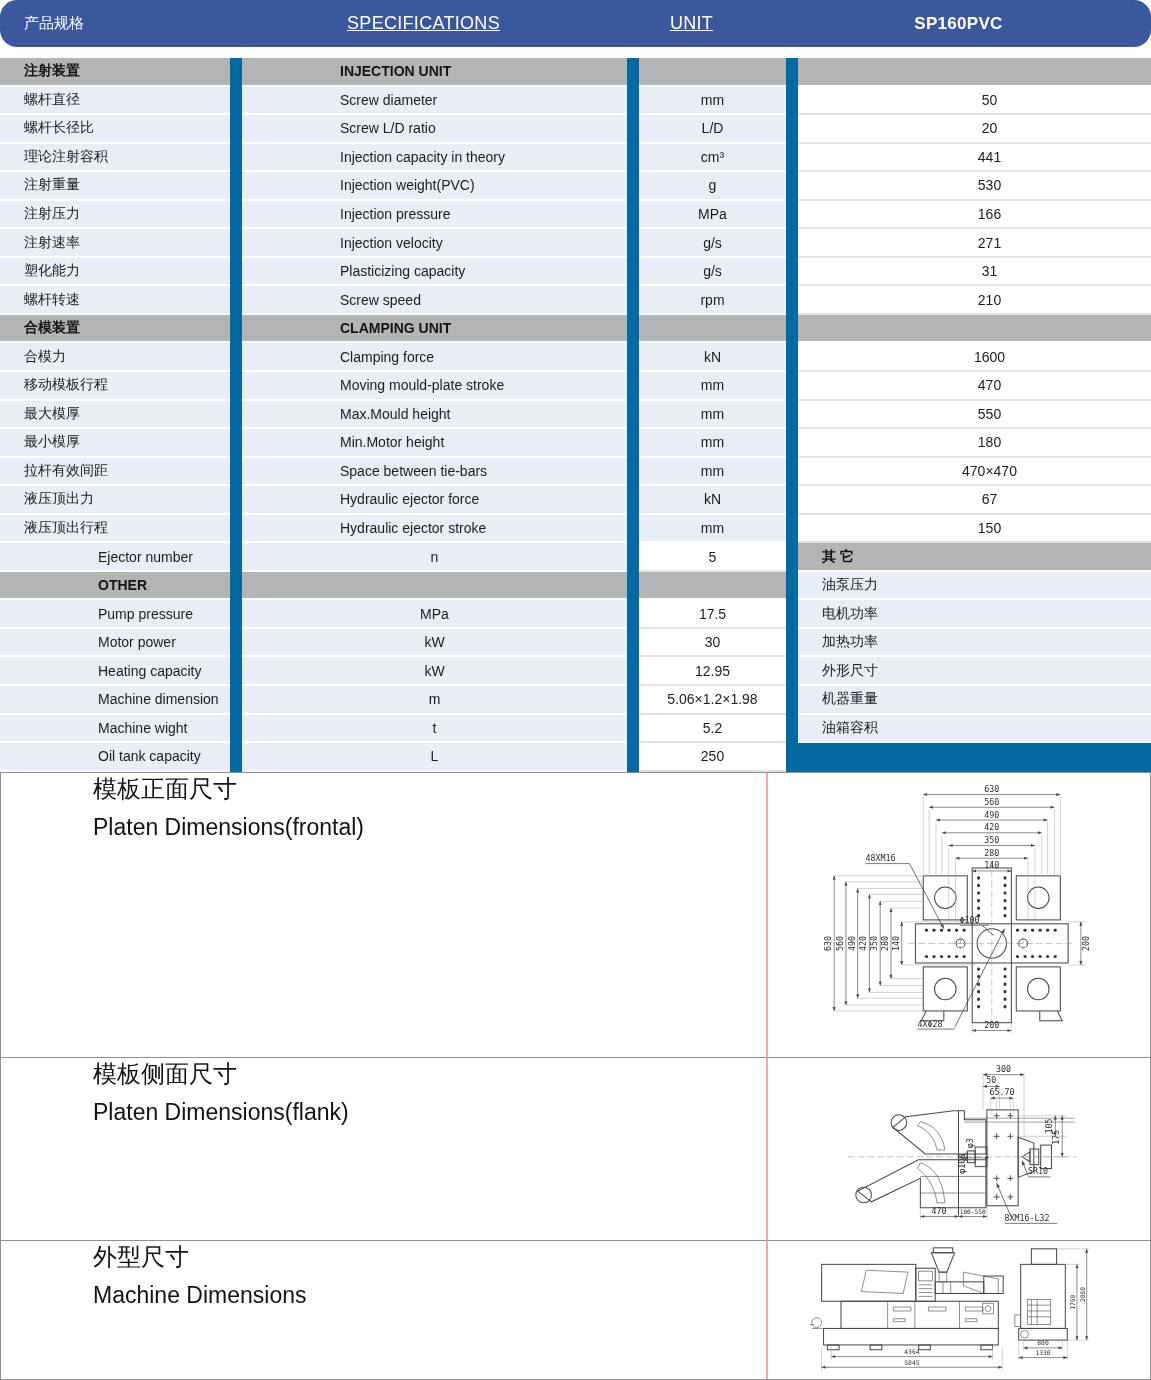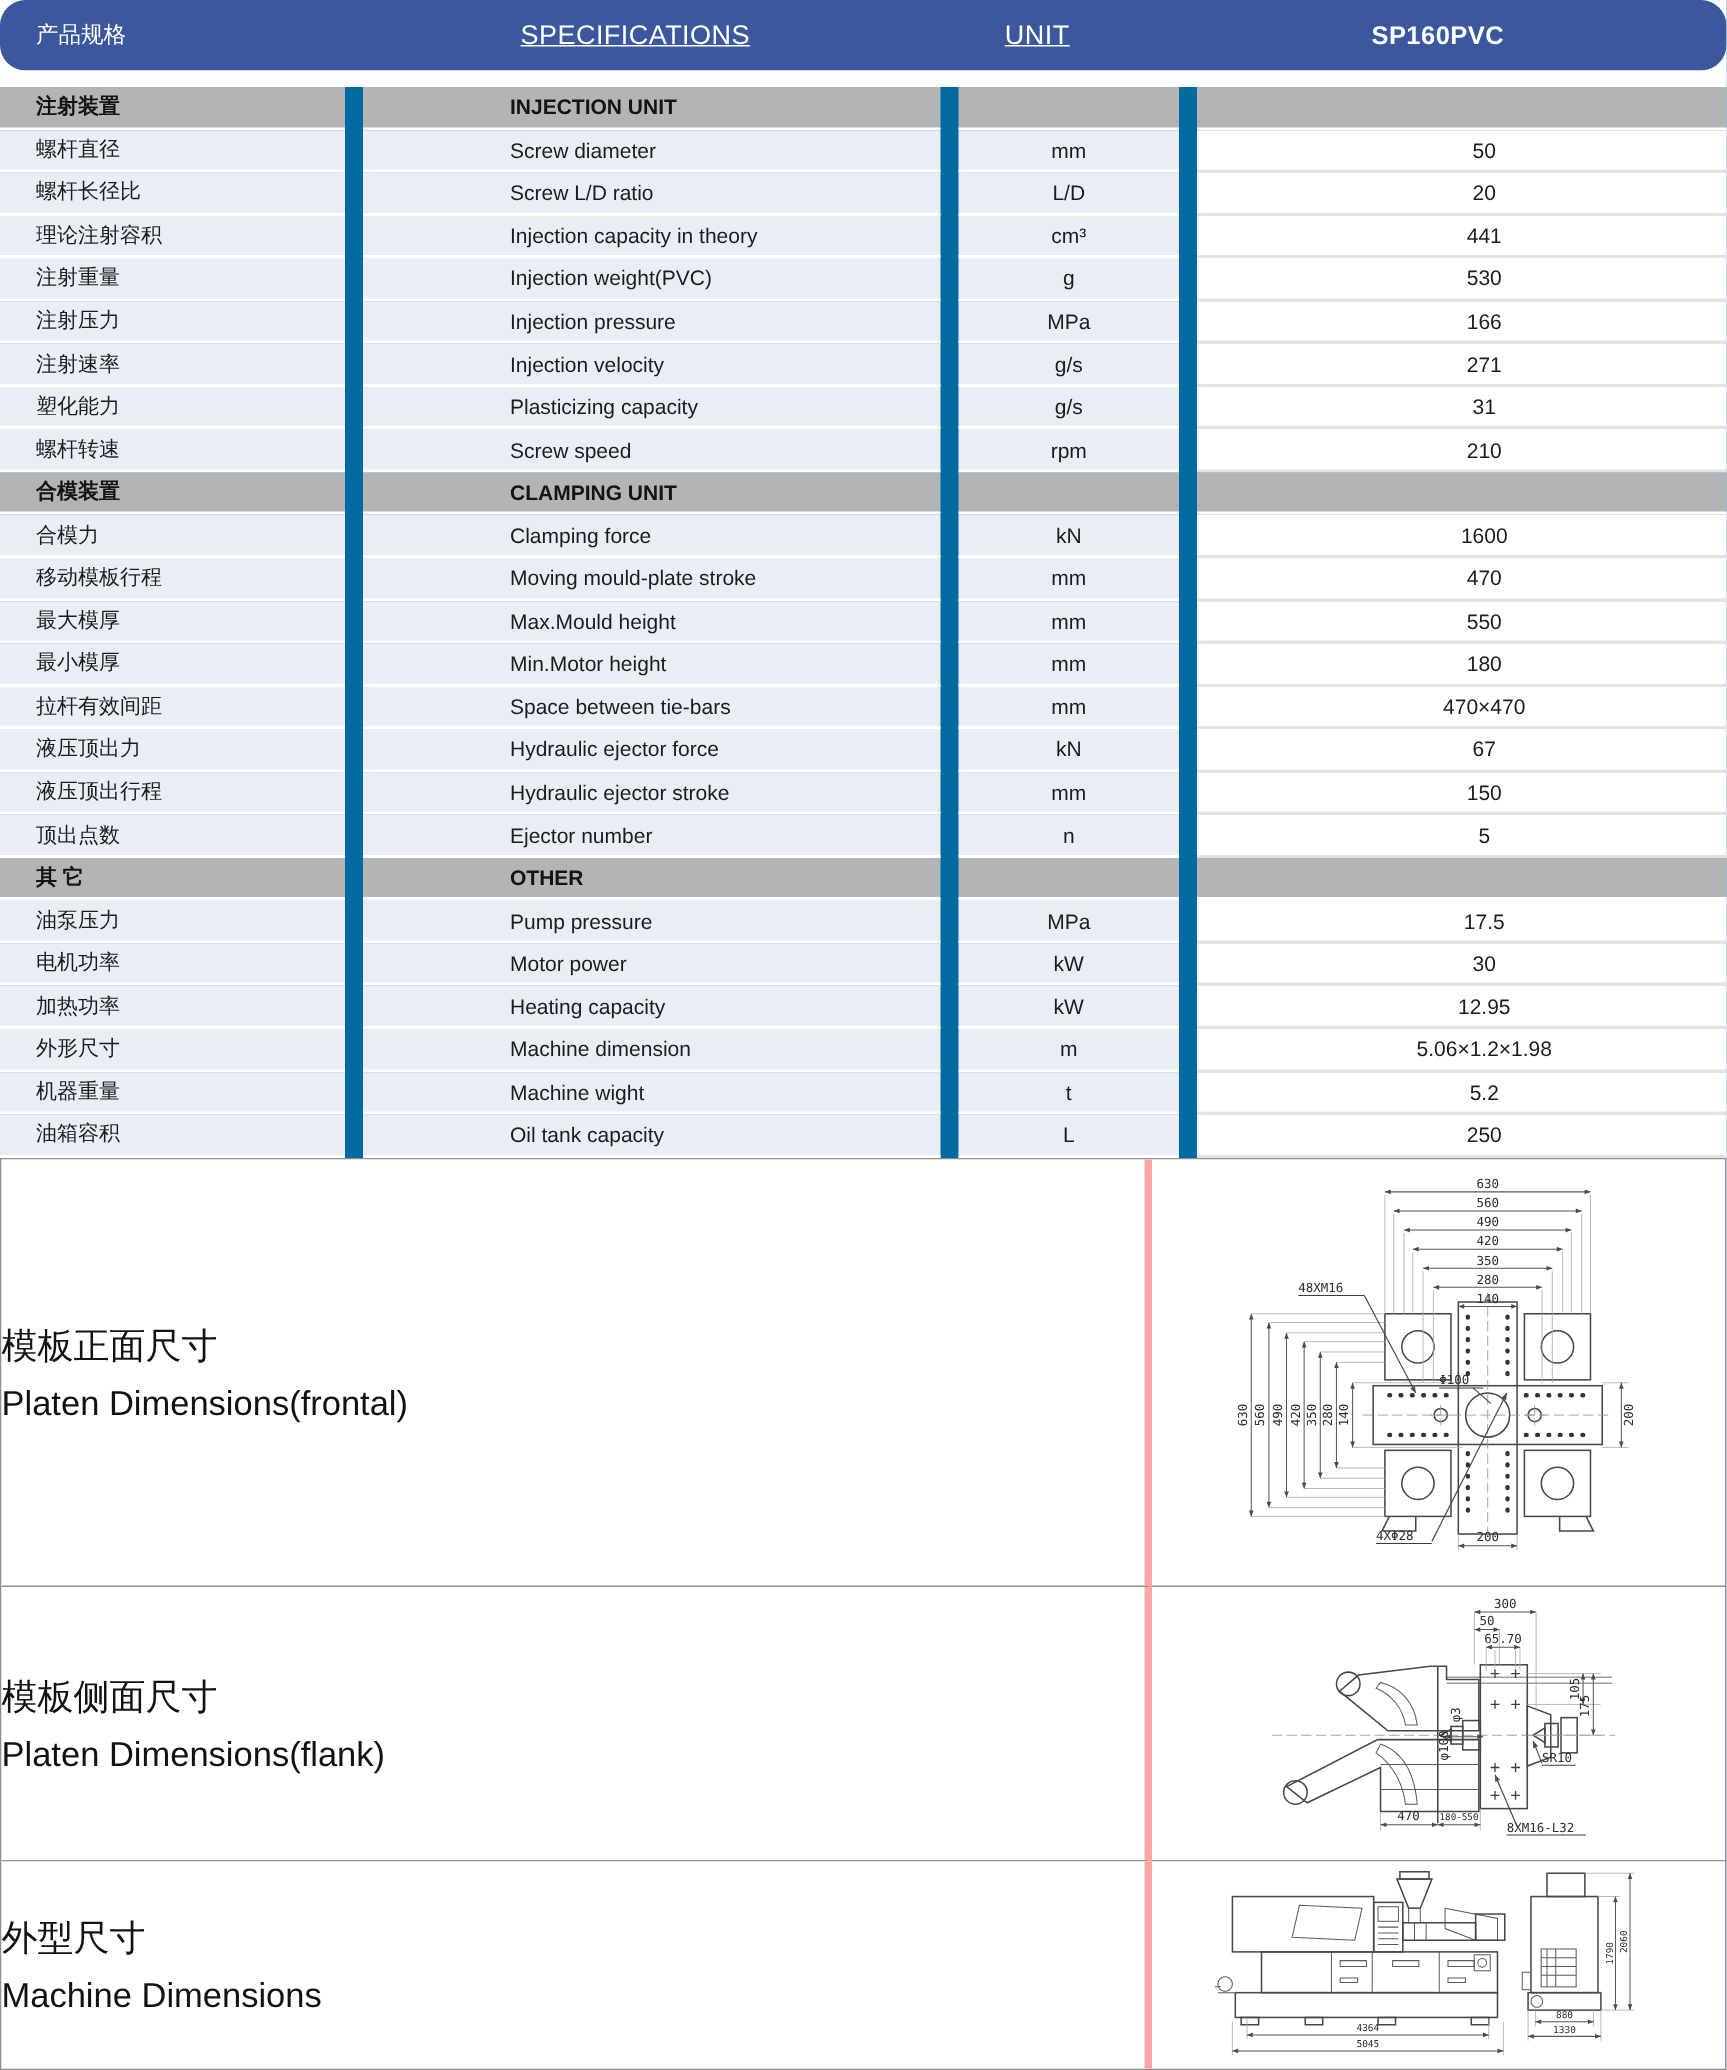--- a/index.html
+++ b/index.html
@@ -18,21 +18,21 @@
   .c1{padding-left:24px;}
   .c2{padding-left:98px;}
   .c3{justify-content:center;padding-left:0;}
   .c4{justify-content:center;background:#fff;border-bottom:2px solid #e3e3e3;}
   .sec{background:#b3b4b6;font-weight:bold;color:#141414;}
   .c4.sec{background:#b3b4b6;border-bottom:2px solid #fff;}
 
   
   .panels{display:grid;grid-template-columns:767px 382px;grid-template-rows:285px 183px 138px;border:1px solid #8f8f8f;box-sizing:border-box;width:1151px;}
   .pcell{box-sizing:border-box;border-bottom:1px solid #8f8f8f;background:#fff;}
-  .pl{border-right:5px solid #fca5a5;display:flex;flex-direction:column;justify-content:center;gap:9px;}
+  .pl{border-right:2px solid #fca5a5;display:flex;flex-direction:column;padding-left:92px;gap:9px;}
   .pl .zh{font-size:24px;color:#121212;}
   .pl .en{font-size:23px;color:#121212;}
   .pd{display:flex;align-items:center;justify-content:center;}
 
   
   svg{display:block;}
   svg text{font-family:"DejaVu Sans Mono","Liberation Mono",monospace;font-size:8.5px;fill:#2d2d2d;}
   svg text.s{font-size:6.3px;}
   .ol{stroke:#474747;fill:none;stroke-width:1.05;}
   .ol2{stroke:#5a5a5a;fill:none;stroke-width:.7;}
@@ -119,21 +119,20 @@
     <div class="cell c3">mm</div>
     <div class="cell c4">470×470</div>
     <div class="cell c1">液压顶出力</div>
     <div class="cell c2">Hydraulic ejector force</div>
     <div class="cell c3">kN</div>
     <div class="cell c4">67</div>
     <div class="cell c1">液压顶出行程</div>
     <div class="cell c2">Hydraulic ejector stroke</div>
     <div class="cell c3">mm</div>
     <div class="cell c4">150</div>
-    <div class="cell c1">顶出点数</div>
     <div class="cell c2">Ejector number</div>
     <div class="cell c3">n</div>
     <div class="cell c4">5</div>
     <div class="cell c1 sec">其  它</div>
     <div class="cell c2 sec">OTHER</div>
     <div class="cell c3 sec"></div>
     <div class="cell c4 sec"></div>
     <div class="cell c1">油泵压力</div>
     <div class="cell c2">Pump pressure</div>
     <div class="cell c3">MPa</div>

